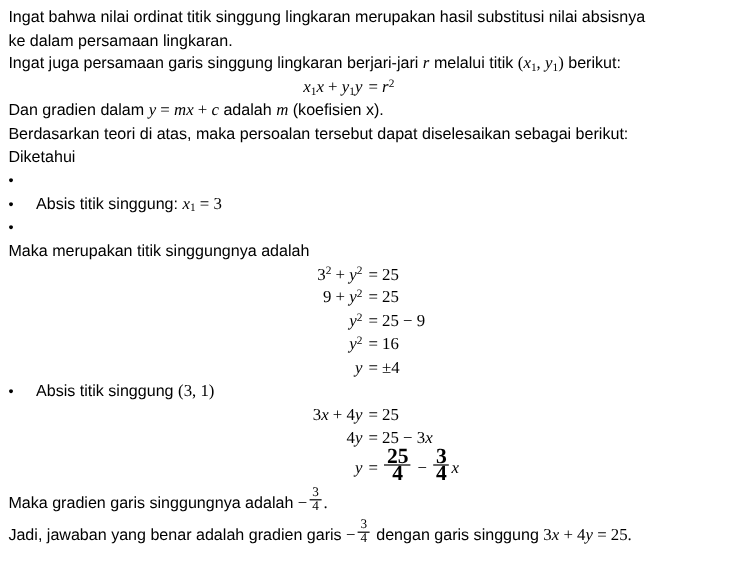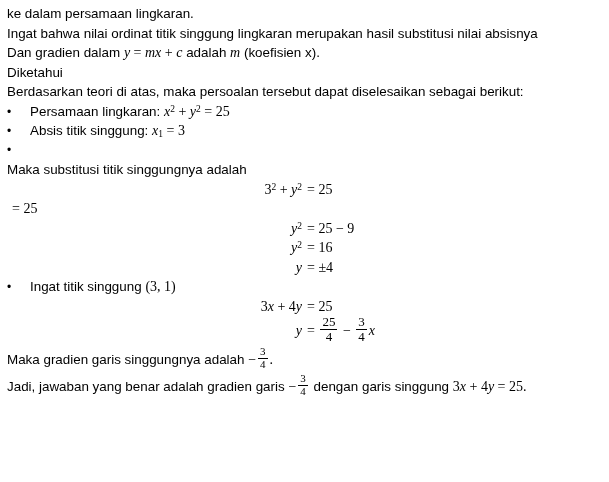--- a/index.html
+++ b/index.html
@@ -48,72 +48,81 @@
     text-align: center;
     vertical-align: middle;
     position: relative;
     top: -2px;
     margin: 0 2px;
     font-family: "Liberation Serif", serif;
     font-style: normal;
   }
   .frac .fr-num { display: block; padding: 0 2px; }
   .frac .fr-den { display: block; padding: 0 2px; border-top: 1px solid #000; }
-  .frac.lg { font-size: 13px; }
+  .frac.lg { font-size: 18px; font-weight: bold; }
   .frac.lg .fr-num, .frac.lg .fr-den { line-height: 13.5px; }
   .frac.sm { font-size: 11px; }
   .frac.sm .fr-num, .frac.sm .fr-den { line-height: 11.5px; }
 </style>
 </head>
 <body>
 
 <div class="doc">
+    <div class="line para"><span class="tx">Ingat bahwa nilai ordinat titik singgung lingkaran merupakan hasil substitusi nilai absisnya</span></div>
     <div class="line para"><span class="tx">ke dalam persamaan lingkaran.</span></div>
-    <div class="line para"><span class="tx">Ingat bahwa nilai ordinat titik singgung lingkaran merupakan hasil substitusi nilai absisnya</span></div>
+    <div class="line para"><span class="tx">Ingat juga persamaan garis singgung lingkaran berjari-jari </span><span class="m">r</span><span class="tx"> melalui titik </span><span class="n">(</span><span class="m">x</span><sub class="scr">1</sub><span class="n">, </span><span class="m">y</span><sub class="scr">1</sub><span class="n">)</span><span class="tx"> berikut:</span></div>
+    <div class="line eq">
+      <span class="eq-left"><span class="m">x</span><sub class="scr">1</sub><span class="m">x</span><span class="n"> + </span><span class="m">y</span><sub class="scr">1</sub><span class="m">y</span></span>
+      <span class="eq-right"><span class="n">= </span><span class="m">r</span><sup class="scr">2</sup></span>
+    </div>
     <div class="line para"><span class="tx">Dan gradien dalam </span><span class="m">y</span><span class="n"> = </span><span class="m">mx</span><span class="n"> + </span><span class="m">c</span><span class="tx"> adalah </span><span class="m">m</span><span class="tx"> (koefisien x).</span></div>
+    <div class="line para"><span class="tx">Berdasarkan teori di atas, maka persoalan tersebut dapat diselesaikan sebagai berikut:</span></div>
     <div class="line para"><span class="tx">Diketahui</span></div>
-    <div class="line para"><span class="tx">Berdasarkan teori di atas, maka persoalan tersebut dapat diselesaikan sebagai berikut:</span></div>
     <div class="line bullet">
       <span class="bullet-glyph">•</span>
-      <span class="bullet-content"><span class="tx">Persamaan lingkaran: </span><span class="m">x</span><sup class="scr">2</sup><span class="n"> + </span><span class="m">y</span><sup class="scr">2</sup><span class="n"> = 25</span></span>
     </div>
     <div class="line bullet">
       <span class="bullet-glyph">•</span>
       <span class="bullet-content"><span class="tx">Absis titik singgung: </span><span class="m">x</span><sub class="scr">1</sub><span class="n"> = 3</span></span>
     </div>
     <div class="line bullet">
       <span class="bullet-glyph">•</span>
     </div>
-    <div class="line para"><span class="tx">Maka substitusi titik singgungnya adalah</span></div>
+    <div class="line para"><span class="tx">Maka merupakan titik singgungnya adalah</span></div>
     <div class="line eq">
       <span class="eq-left"><span class="n">3</span><sup class="scr">2</sup><span class="n"> + </span><span class="m">y</span><sup class="scr">2</sup></span>
       <span class="eq-right"><span class="n">= 25</span></span>
     </div>
     <div class="line eq">
+      <span class="eq-left"><span class="n">9 + </span><span class="m">y</span><sup class="scr">2</sup></span>
       <span class="eq-right"><span class="n">= 25</span></span>
     </div>
     <div class="line eq">
       <span class="eq-left"><span class="m">y</span><sup class="scr">2</sup></span>
       <span class="eq-right"><span class="n">= 25 − 9</span></span>
     </div>
     <div class="line eq">
       <span class="eq-left"><span class="m">y</span><sup class="scr">2</sup></span>
       <span class="eq-right"><span class="n">= 16</span></span>
     </div>
     <div class="line eq">
       <span class="eq-left"><span class="m">y</span></span>
       <span class="eq-right"><span class="n">= ±4</span></span>
     </div>
     <div class="line bullet">
       <span class="bullet-glyph">•</span>
-      <span class="bullet-content"><span class="tx">Ingat titik singgung </span><span class="n">(3, 1)</span></span>
+      <span class="bullet-content"><span class="tx">Absis titik singgung </span><span class="n">(3, 1)</span></span>
     </div>
     <div class="line eq">
       <span class="eq-left"><span class="n">3</span><span class="m">x</span><span class="n"> + 4</span><span class="m">y</span></span>
       <span class="eq-right"><span class="n">= 25</span></span>
+    </div>
+    <div class="line eq">
+      <span class="eq-left"><span class="n">4</span><span class="m">y</span></span>
+      <span class="eq-right"><span class="n">= 25 − 3</span><span class="m">x</span></span>
     </div>
     <div class="line eq-tall">
       <span class="eq-left"><span class="m">y</span></span>
       <span class="eq-right"><span class="n">= </span><span class="frac lg">
           <span class="fr-num">25</span>
           <span class="fr-den">4</span>
         </span><span class="n"> − </span><span class="frac lg">
           <span class="fr-num">3</span>
           <span class="fr-den">4</span>
         </span><span class="m">x</span></span>

